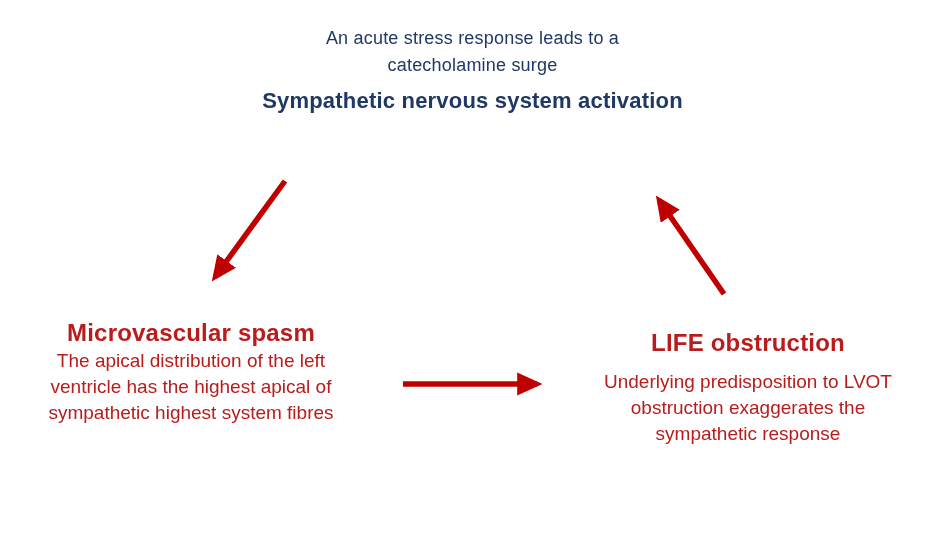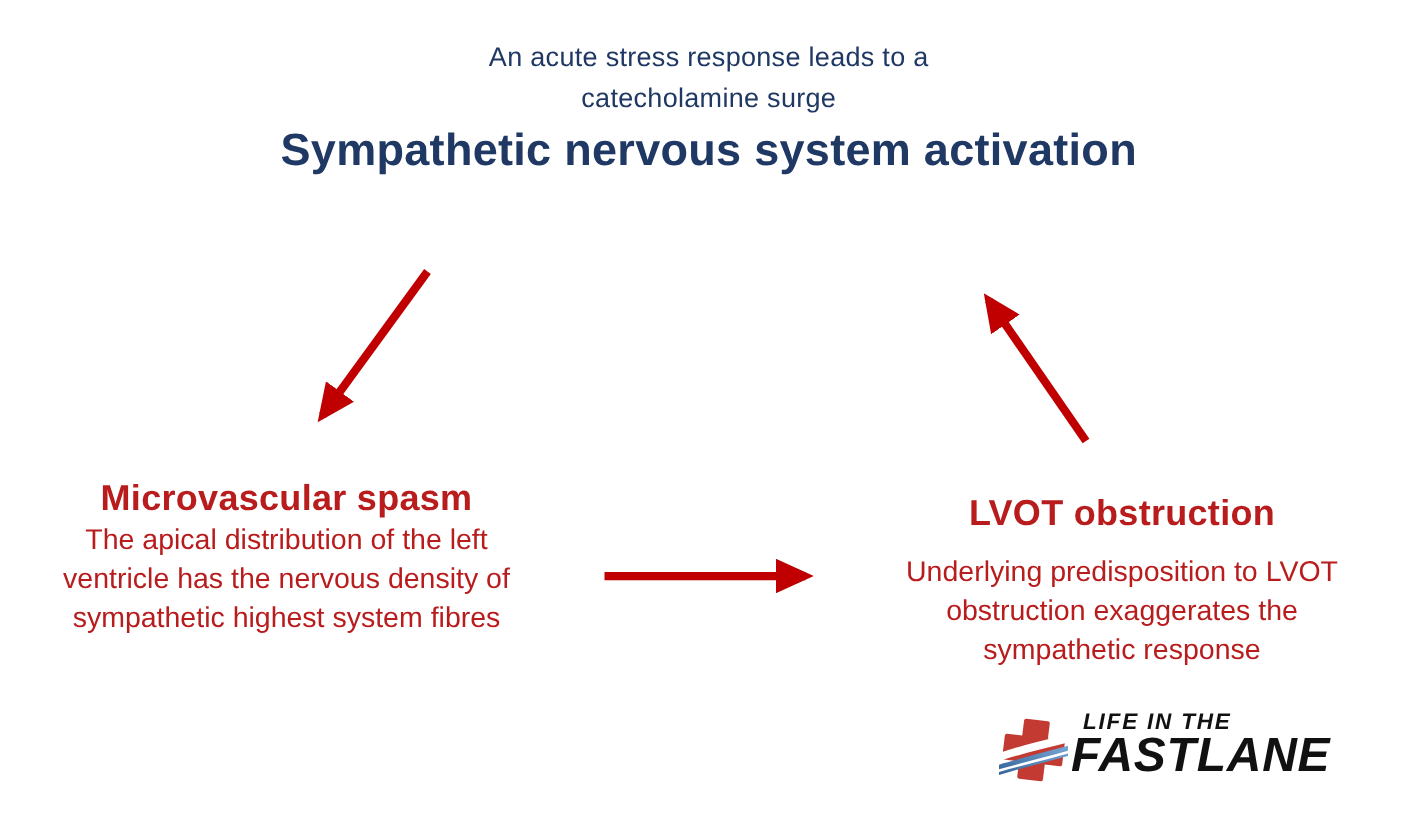--- a/index.html
+++ b/index.html
@@ -24,21 +24,21 @@
     color: #1f3864;
   }
   .intro-line {
     font-size: 18px;
     line-height: 27px;
     font-weight: 400;
     letter-spacing: 0.2px;
   }
   .main-title {
     margin-top: 7px;
-    font-size: 30px;
+    font-size: 22px;
     line-height: 30px;
     font-weight: 700;
     letter-spacing: 0.2px;
   }
 
   
   .arrows-svg {
     position: absolute;
     top: 0;
     left: 0;
@@ -115,52 +115,28 @@
     </defs>
     <line x1="285" y1="181" x2="215" y2="277" stroke="#c00000" stroke-width="5.5" marker-end="url(#arrowhead)"></line>
     <line x1="403" y1="384" x2="537" y2="384" stroke="#c00000" stroke-width="5.5" marker-end="url(#arrowhead)"></line>
     <line x1="724" y1="294" x2="659" y2="200" stroke="#c00000" stroke-width="5.5" marker-end="url(#arrowhead)"></line>
   </svg>
 
   <div class="node node-microvascular">
     <div class="node-title">Microvascular spasm</div>
     <div class="node-body">
       <div>The apical distribution of the left</div>
-      <div>ventricle has the nervous density of</div>
+      <div>ventricle has the highest apical of</div>
       <div>sympathetic highest system fibres</div>
     </div>
   </div>
 
   <div class="node node-lvot">
-    <div class="node-title">LVOT obstruction</div>
+    <div class="node-title">LIFE obstruction</div>
     <div class="node-body">
       <div>Underlying predisposition to LVOT</div>
       <div>obstruction exaggerates the</div>
       <div>sympathetic response</div>
     </div>
   </div>
 
-  <div class="logo">
-    <svg class="logo-mark" viewBox="0 0 64 64">
-      <defs>
-        <linearGradient id="blueGrad" x1="0" y1="1" x2="1" y2="0">
-          <stop offset="0" stop-color="#2f5e94"></stop>
-          <stop offset="1" stop-color="#7aa8d8"></stop>
-        </linearGradient>
-      </defs>
-      <g transform="rotate(7 32 32)">
-
-        <path d="M22 4 h20 a2 2 0 0 1 2 2 v14 h14 a2 2 0 0 1 2 2 v20 a2 2 0 0 1 -2 2 h-14 v14 a2 2 0 0 1 -2 2 h-20 a2 2 0 0 1 -2 -2 v-14 H6 a2 2 0 0 1 -2 -2 V22 a2 2 0 0 1 2 -2 h14 V6 a2 2 0 0 1 2 -2 Z" fill="#c23a31"></path>
-
-        <path d="M-2 40 C 18 30, 40 22, 66 12 L 66 20 C 40 30, 18 38, -2 48 Z" fill="#ffffff"></path>
-
-        <path d="M-4 52 C 18 42, 42 33, 66 23 L 66 33 C 42 43, 18 52, -4 62 Z" fill="url(#blueGrad)"></path>
-
-        <path d="M-3 56 C 18 47, 42 38, 66 28 L 66 30.5 C 42 40.5, 18 49.5, -3 58.5 Z" fill="#ffffff"></path>
-      </g>
-    </svg>
-    <div class="logo-text">
-      <div class="logo-line1">LIFE IN THE</div>
-      <div class="logo-line2">FASTLANE</div>
-    </div>
-  </div>
 
 </div>
 
 </body></html>

